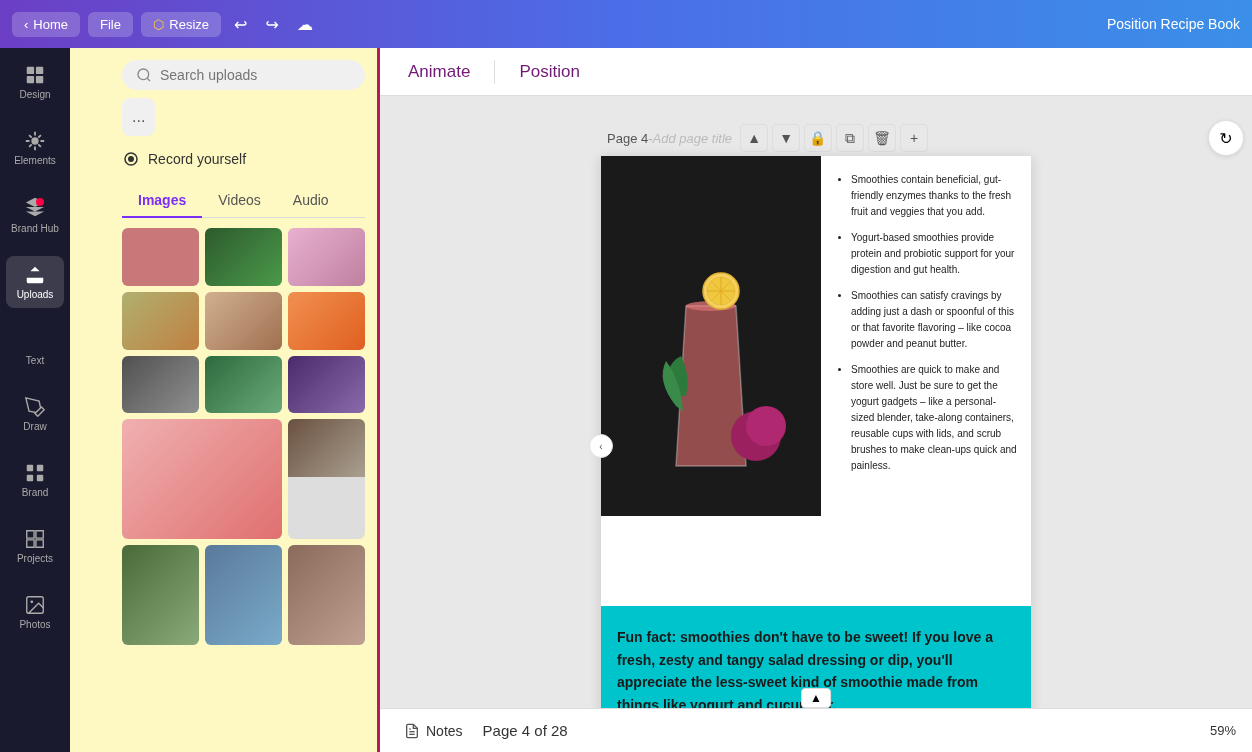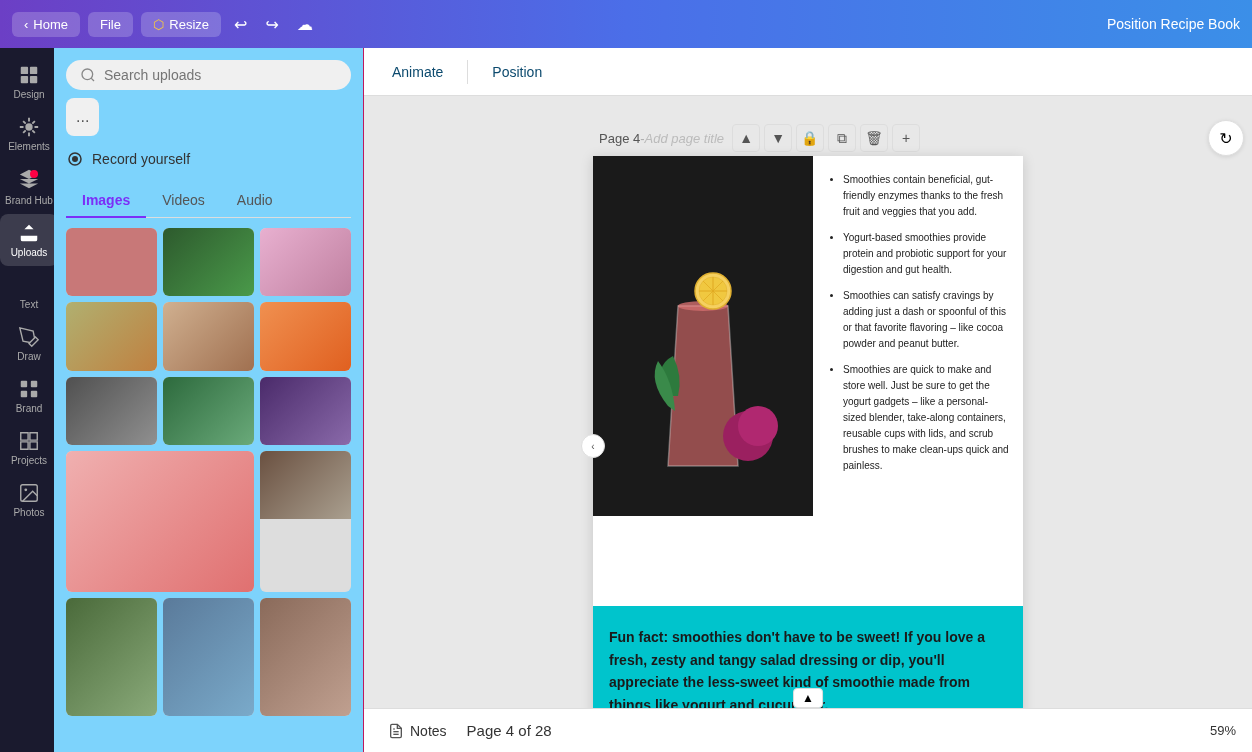--- a/index.html
+++ b/index.html
@@ -47,26 +47,27 @@
 
     
     #main {
       display: flex;
       flex: 1;
       overflow: hidden;
     }
 
     
     #icon-sidebar {
-      width: 54px;
+      width: 70px;
       background: #1a1a2e;
       display: flex;
       flex-direction: column;
+      align-items: center;
       padding: 8px 0;
-      gap: 0;
+      gap: 14px;
       flex-shrink: 0;
     }
     .sidebar-icon-item {
       display: flex;
       flex-direction: column;
       align-items: center;
       gap: 3px;
       padding: 8px 5px;
       border-radius: 8px;
       cursor: pointer;
@@ -80,26 +81,27 @@
     .badge-dot {
       width: 8px; height: 8px;
       background: #f04; border-radius: 50%;
       position: absolute; top: 2px; right: 2px;
     }
     .icon-wrap { position: relative; display: inline-block; }
 
     
     #uploads-panel {
       width: 310px;
-      background: #7dd3fc;
-      border-right: 1px solid #be185d;
+      background: #fef9c3;
+      border-right: 3px solid #be185d;
       display: flex;
       flex-direction: column;
       flex-shrink: 0;
       overflow: hidden;
+      padding-left: 40px;
     }
     #uploads-panel .search-bar {
       margin: 12px 12px 8px 12px;
       display: flex;
       align-items: center;
       background: #f0f0f0;
       border-radius: 20px;
       padding: 7px 14px;
       gap: 8px;
     }
@@ -217,23 +219,23 @@
       border-bottom: 1px solid #ddd;
       display: flex;
       align-items: center;
       padding: 0 16px;
       gap: 12px;
     }
     .canvas-tool-btn {
       background: none;
       border: none;
       padding: 6px 12px;
-      font-size: 14px;
-      cursor: pointer;
-      color: #0c4a6e;
+      font-size: 17px;
+      cursor: pointer;
+      color: #701a75;
       border-radius: 6px;
     }
     .divider-v { width: 1px; height: 24px; background: #ddd; }
 
     #canvas-scroll {
       flex: 1;
       overflow: auto;
       padding: 20px;
       display: flex;
       justify-content: center;

